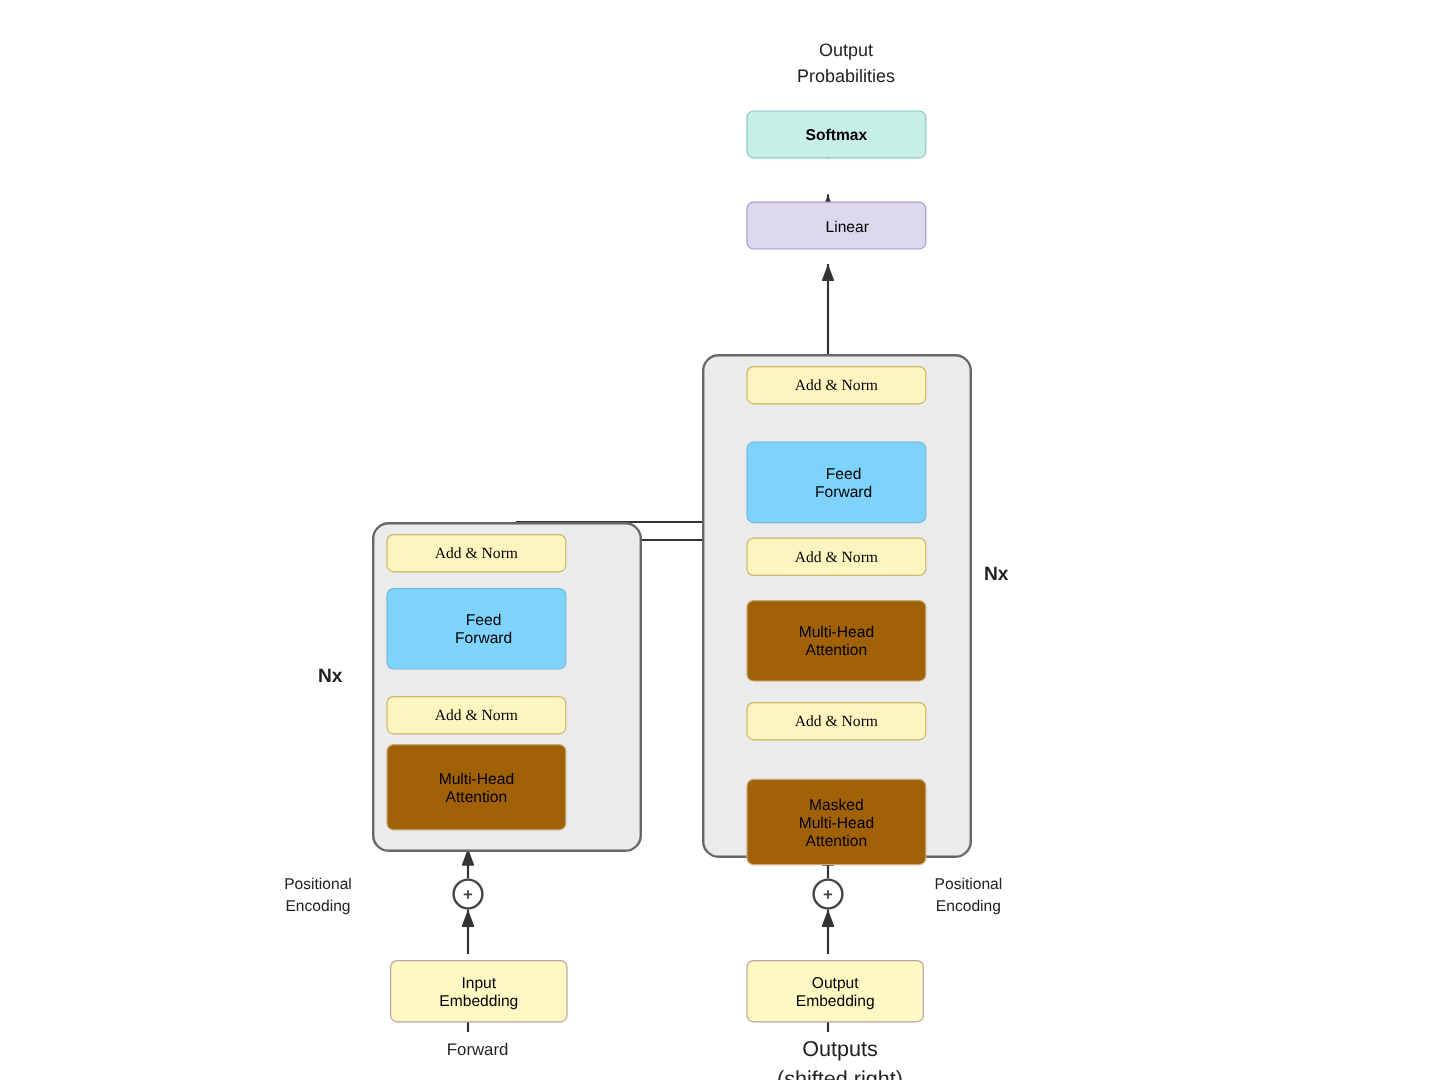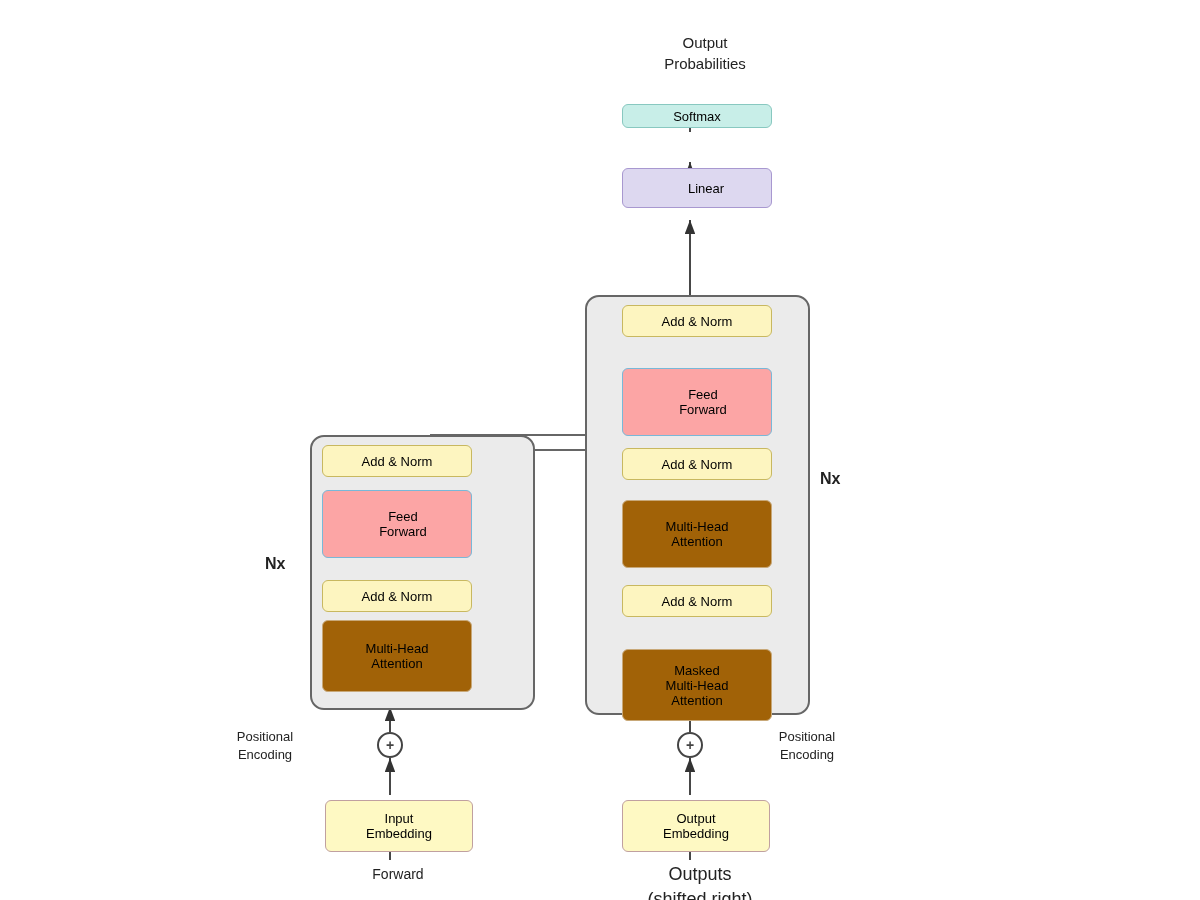--- a/index.html
+++ b/index.html
@@ -23,22 +23,22 @@
       display: flex;
       align-items: center;
       justify-content: center;
       text-align: center;
       font-size: 13px;
       font-weight: normal;
       border: 1.5px solid #333;
     }
     .box-pink { background: #fef9c3; border-color: #c0a0a0; }
     .box-orange { background: #a16207; border-color: #c8a878; }
-    .box-yellow { background: #fdf5c0; border-color: #c8b860; }
-    .box-blue { background: #fca5a5; border-color: #78b8d8; padding-left: 12px; }
+    .box-yellow { background: #fdf5c0; border-color: #c8b860; font-family: Liberation Serif, serif; }
+    .box-blue { background: #7dd3fc; border-color: #78b8d8; padding-left: 12px; }
     .box-lavender { background: #ddd8f0; border-color: #a898d0; }
     .box-teal { background: #c8eee8; border-color: #88c8c0; }
     .panel {
       position: absolute;
       border-radius: 14px;
       border: 2px solid #666;
       background: #ebebeb;
     }
     .label {
       position: absolute;
@@ -143,21 +143,21 @@
     <line x1="430" y1="435" x2="678" y2="435" stroke="#333" stroke-width="1.5"></line>
     <line x1="678" y1="435" x2="678" y2="522" stroke="#333" stroke-width="1.5" marker-end="url(#arrowhead-small)"></line>
 
     <line x1="690" y1="580" x2="700" y2="580" stroke="#333" stroke-width="1.5"></line>
     <line x1="700" y1="580" x2="700" y2="522" stroke="#333" stroke-width="1.5" marker-end="url(#arrowhead-small)"></line>
 
   </svg>
 
   <div class="label" style="left:625px; top:32px; width:160px; font-size:15px; line-height:1.4;">Output<br>Probabilities</div>
 
-  <div class="box box-teal" style="left:622px; top:104px; width:150px; height:24px;">Softmax</div>
+  <div class="box box-teal" style="left:622px; top:92px; width:150px; height:40px;font-weight:bold;">Softmax</div>
 
   <div class="box box-lavender" style="left:622px; top:168px; width:150px; height:40px;padding-left:18px;">Linear</div>
 
   <div class="panel" style="left:585px; top:295px; width:225px; height:420px;"></div>
 
   <div class="label" style="left:820px; top:470px; font-size:16px; font-weight:bold;">Nx</div>
 
   <div class="box box-yellow" style="left:622px; top:305px; width:150px; height:32px;">Add &amp; Norm</div>
 
   <div class="box box-blue" style="left:622px; top:368px; width:150px; height:68px;">Feed<br>Forward</div>

